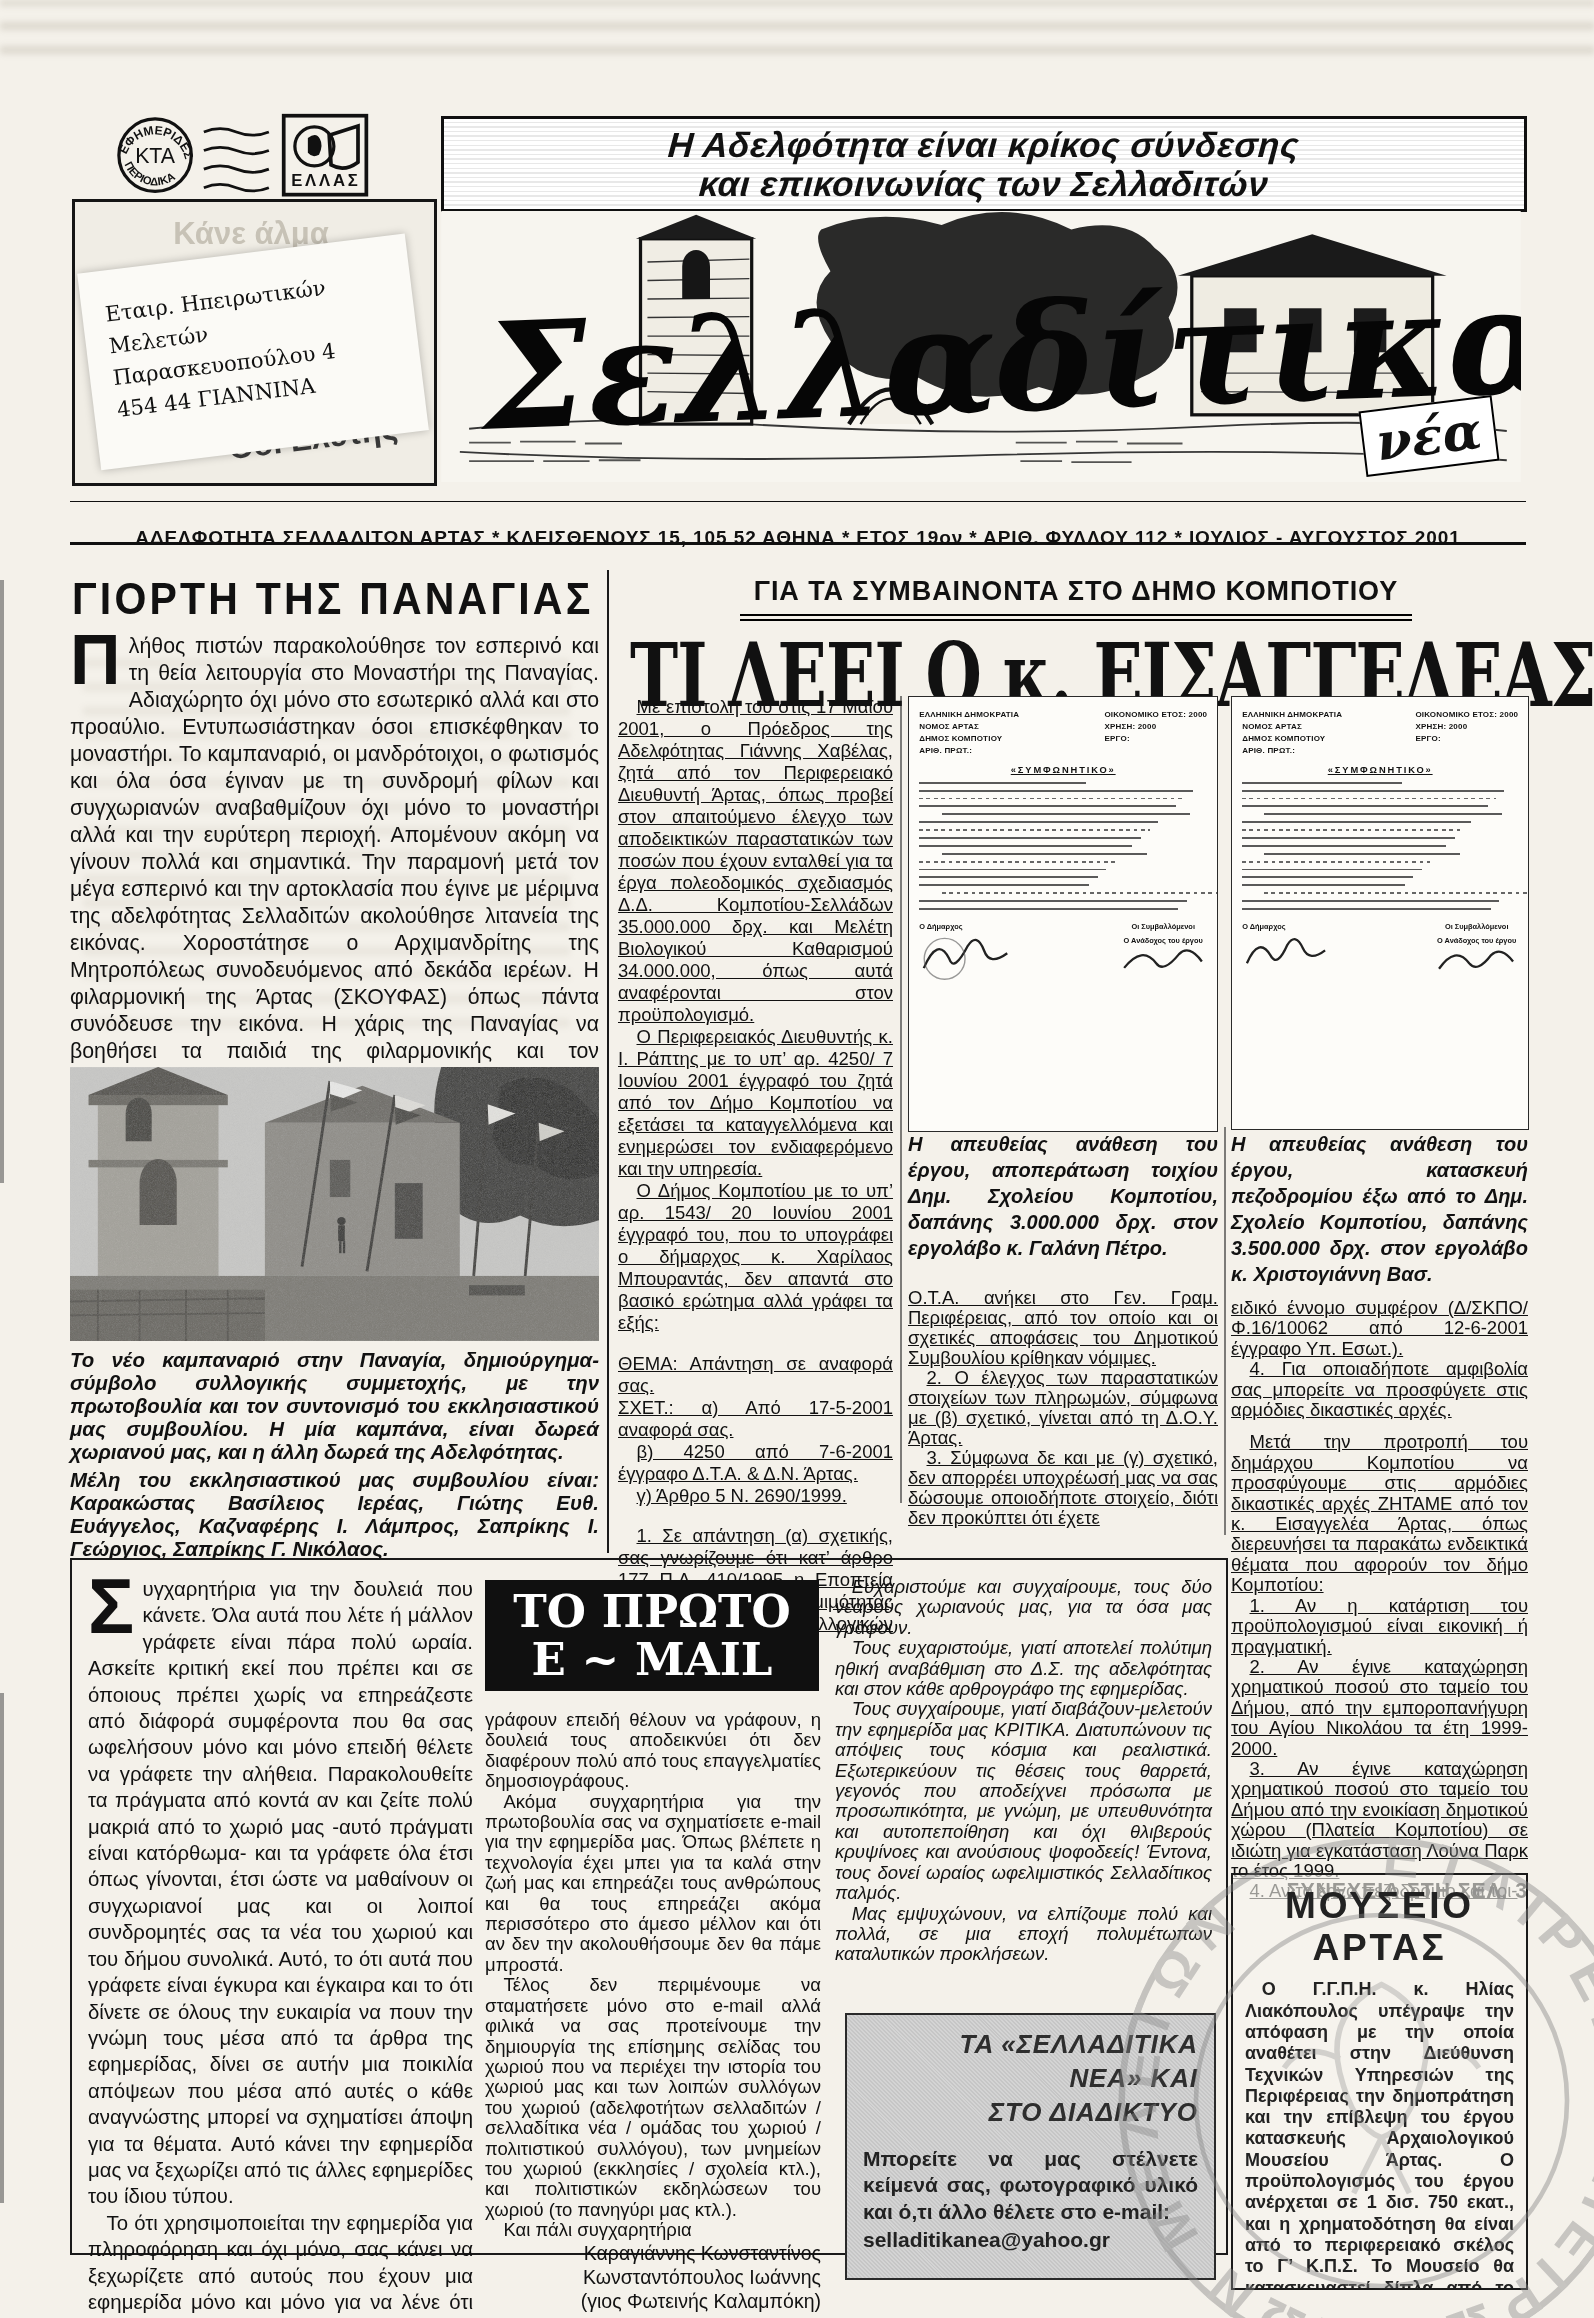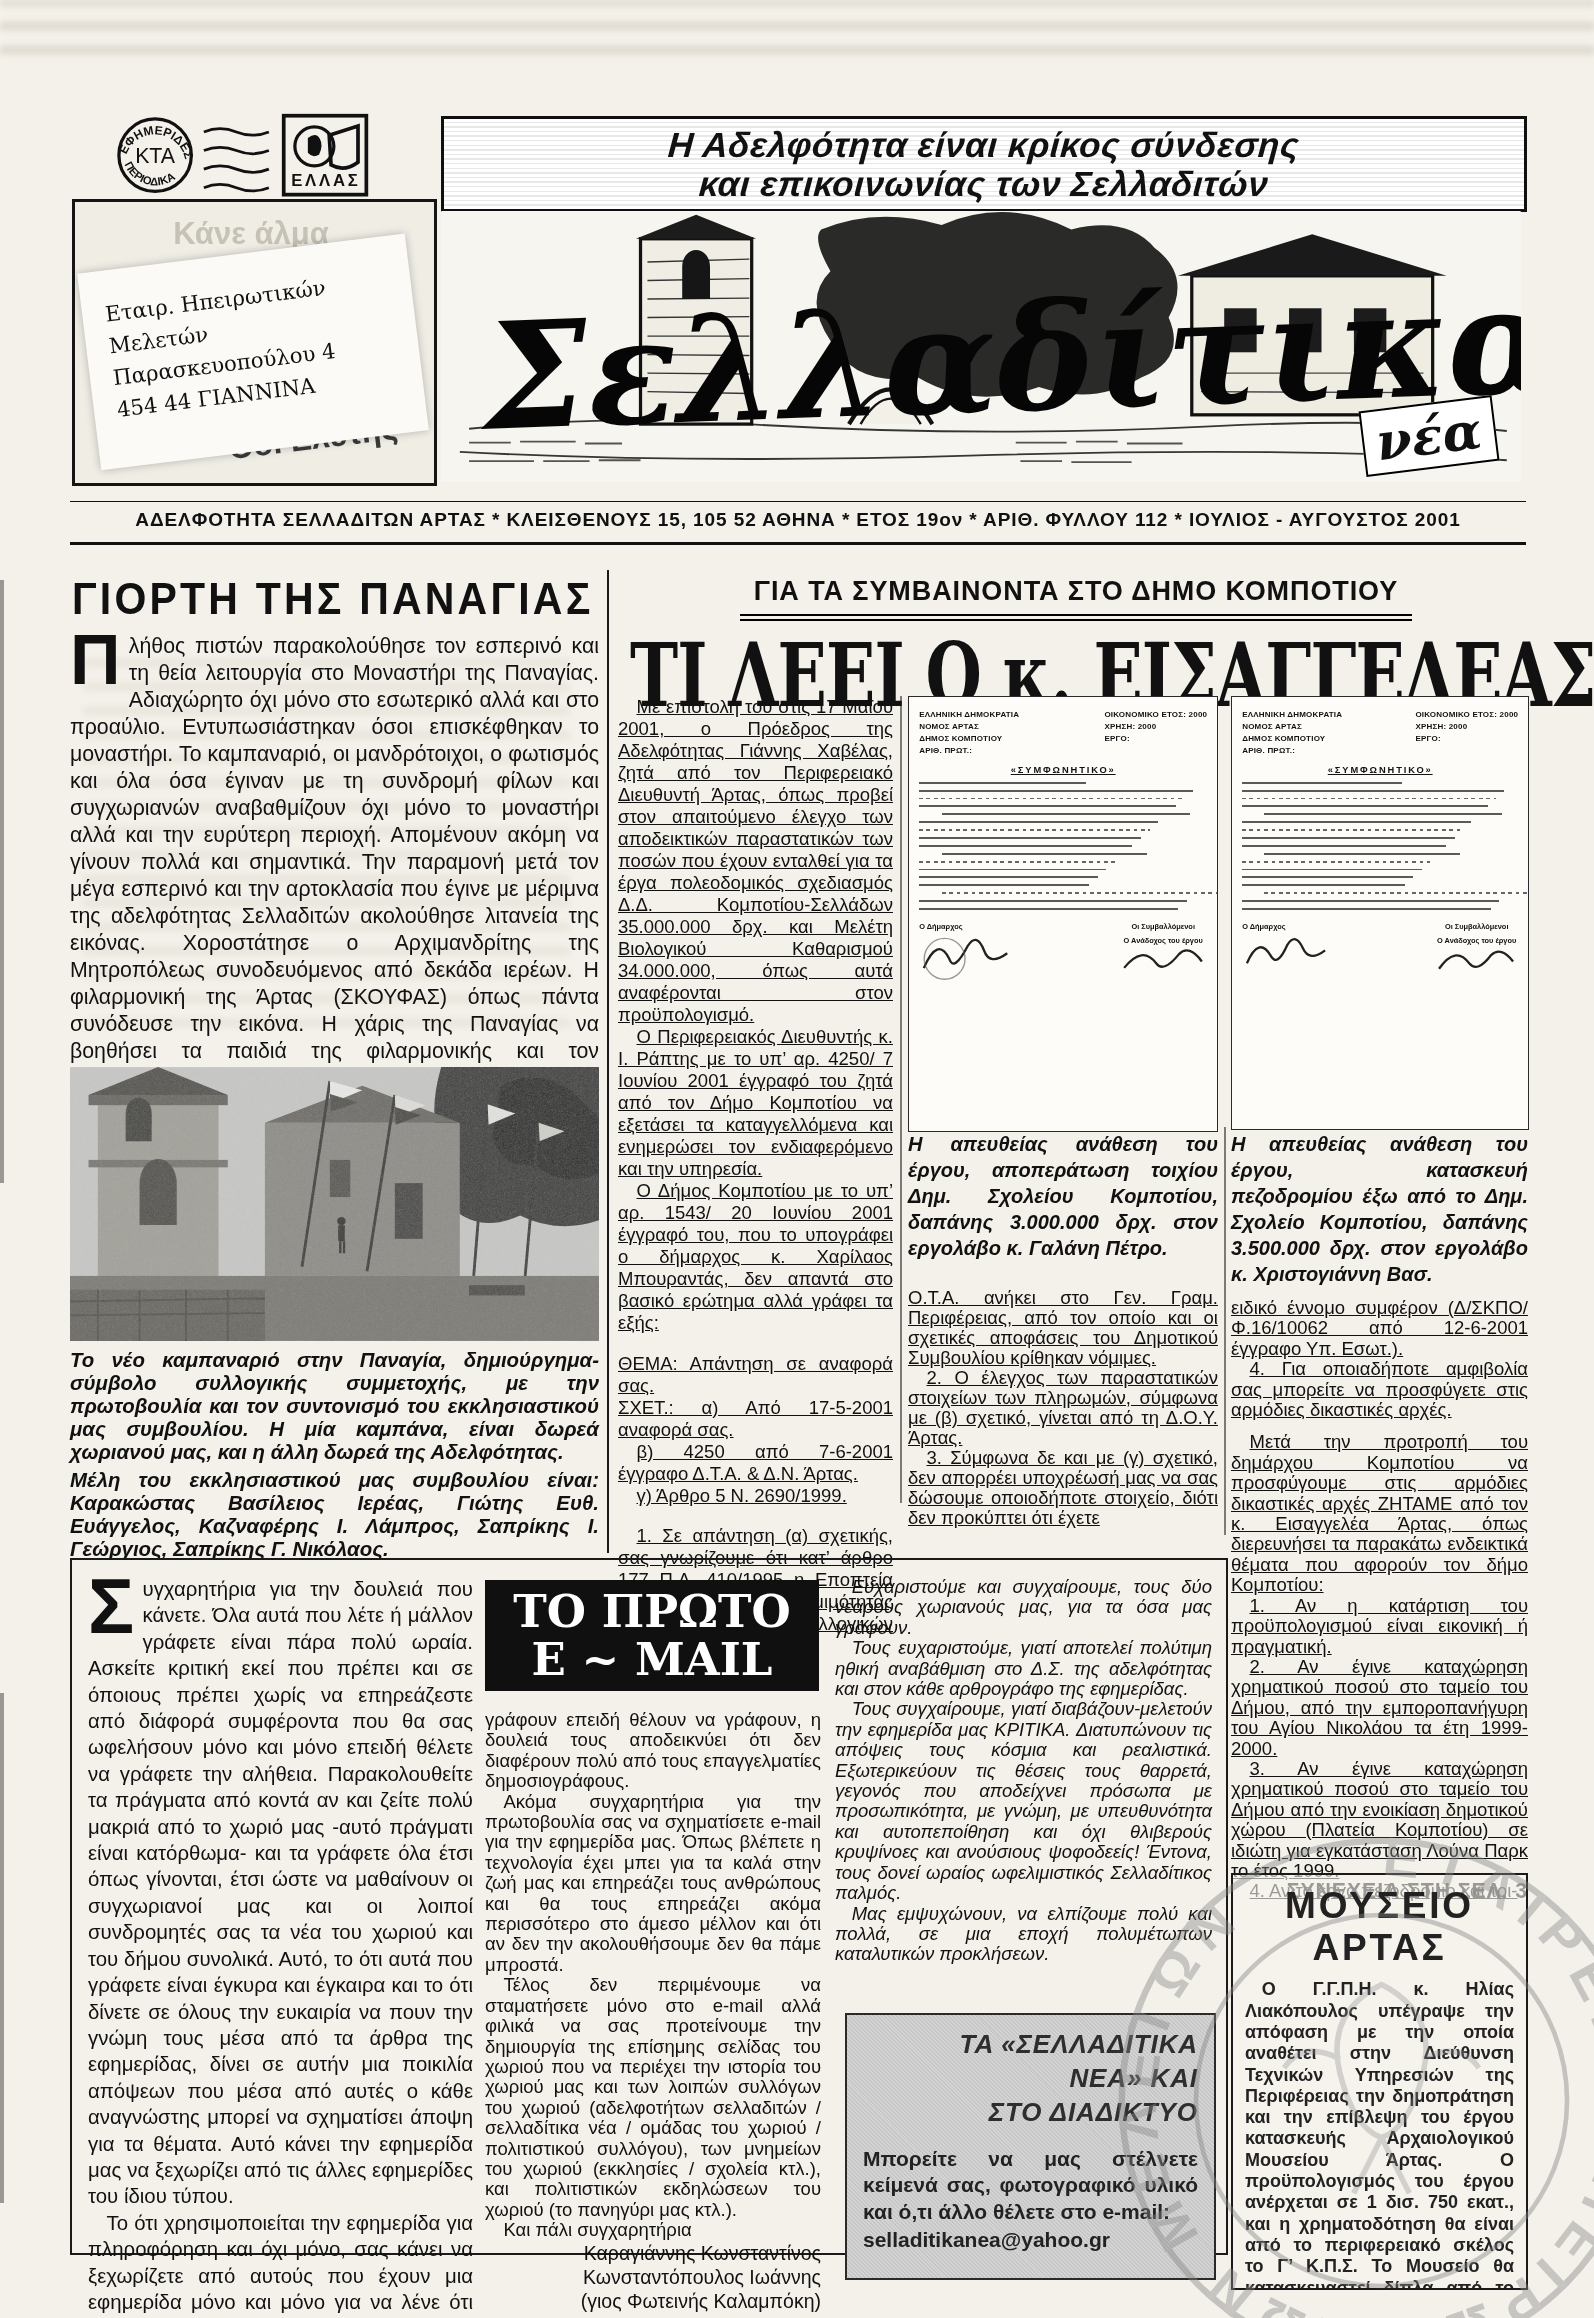--- a/index.html
+++ b/index.html
@@ -176,21 +176,21 @@
     </div>
     <div class="abs" style="left:153px;top:218px;font-weight:bold;font-size:32px;color:#3a3a3a;transform:rotate(-7deg);">Οδ. Ελύτης</div>
     <div class="abs mail-label" style="left:13px;top:51px;width:288px;">
       <div>Εταιρ. Ηπειρωτικών Μελετών</div>
       <div>Παρασκευοπούλου 4</div>
       <div>454 44 ΓΙΑΝΝΙΝΑ</div>
     </div>
   </div>
 
   <div class="abs rule" style="left:70px;top:501px;width:1456px;height:1.4px;"></div>
-  <div class="abs addr-bar" style="left:70px;top:509px;width:1456px;">ΑΔΕΛΦΟΤΗΤΑ ΣΕΛΛΑΔΙΤΩΝ ΑΡΤΑΣ * ΚΛΕΙΣΘΕΝΟΥΣ 15, 105 52 ΑΘΗΝΑ * ΕΤΟΣ 19ον * ΑΡΙΘ. ΦΥΛΛΟΥ 112 * ΙΟΥΛΙΟΣ - ΑΥΓΟΥΣΤΟΣ 2001</div>
+  <div class="abs addr-bar" style="left:70px;top:527px;width:1456px;">ΑΔΕΛΦΟΤΗΤΑ ΣΕΛΛΑΔΙΤΩΝ ΑΡΤΑΣ * ΚΛΕΙΣΘΕΝΟΥΣ 15, 105 52 ΑΘΗΝΑ * ΕΤΟΣ 19ον * ΑΡΙΘ. ΦΥΛΛΟΥ 112 * ΙΟΥΛΙΟΣ - ΑΥΓΟΥΣΤΟΣ 2001</div>
   <div class="abs rule" style="left:70px;top:542px;width:1456px;height:3.2px;"></div>
 
   <div class="abs h-left" style="left:72px;top:574px;">ΓΙΟΡΤΗ ΤΗΣ ΠΑΝΑΓΙΑΣ</div>
   <div class="abs body-left" style="left:70px;top:633px;width:529px;height:431px;">
     <span class="dropcap" style="font-size:70px;">Π</span>
     <span>λήθος πιστών παρακολούθησε τον εσπερινό και τη θεία λειτουργία στο Μοναστήρι της Παναγίας. Αδιαχώρητο όχι μόνο στο εσωτερικό αλλά και στο προαύλιο. Εντυπωσιάστηκαν όσοι επισκέφθηκαν το μοναστήρι. Το καμπαναριό, οι μανδρότοιχοι, ο φωτισμός και όλα όσα έγιναν με τη συνδρομή φίλων και συγχωριανών αναβαθμίζουν όχι μόνο το μοναστήρι αλλά και την ευρύτερη περιοχή. Απομένουν ακόμη να γίνουν πολλά και σημαντικά. Την παραμονή μετά τον μέγα εσπερινό και την αρτοκλασία που έγινε με μέριμνα της αδελφότητας Σελλαδιτών ακολούθησε λιτανεία της εικόνας. Χοροστάτησε ο Αρχιμανδρίτης της Μητροπόλεως συνοδευόμενος από δεκάδα ιερέων. Η φιλαρμονική της Άρτας (ΣΚΟΥΦΑΣ) όπως πάντα συνόδευσε την εικόνα. Η χάρις της Παναγίας να βοηθήσει τα παιδιά της φιλαρμονικής και τον συγχωριανό Πρόεδρο Βασίλη Καρατσιώλη. Μαζική επίσης ήταν και η προσέλευση προσκυνητών στη θεία λειτουργία. Και του χρόνου να είμαστε όλοι εκεί.</span>
   </div>
 
   <div class="abs" style="left:70px;top:1067px;width:529px;height:274px;">
     <svg width="529" height="274" viewBox="0 0 1140 590">

